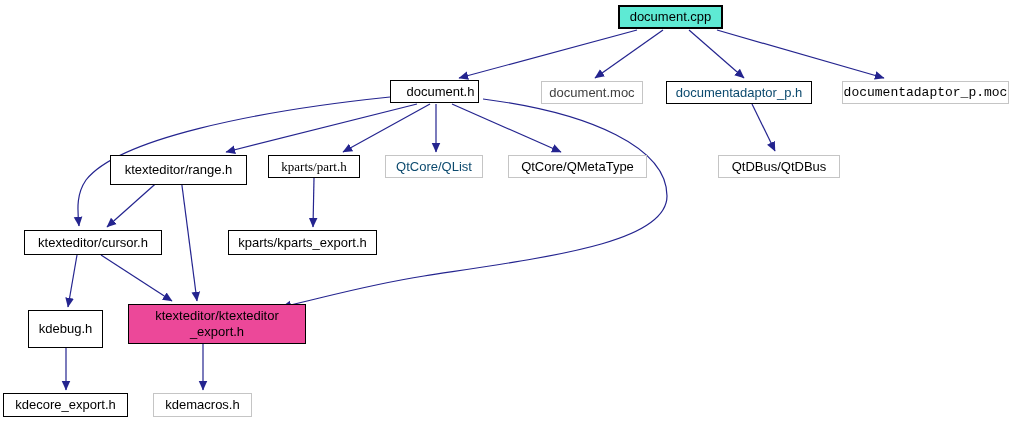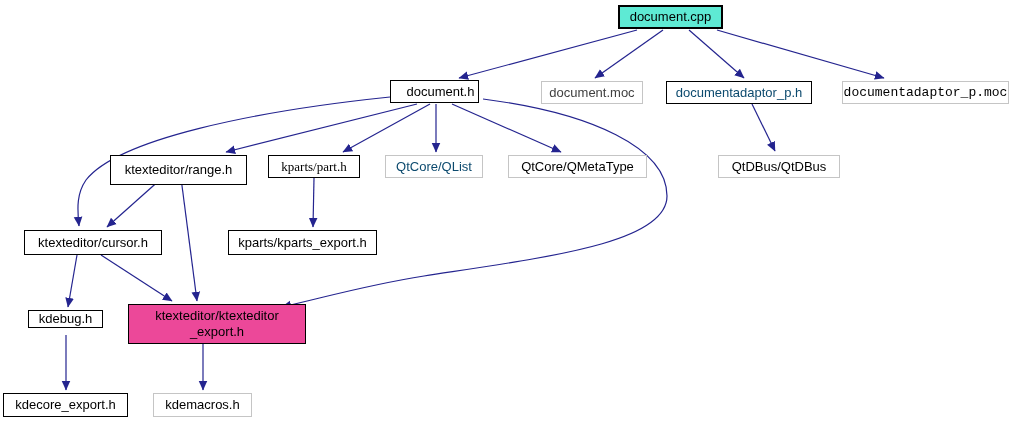--- a/index.html
+++ b/index.html
@@ -77,19 +77,19 @@
       <div class="node external" style="left: 541px; top: 81px; width: 102px; height: 23px; background: rgb(255, 255, 255); border: 1px solid rgb(197, 197, 197); color: #404040;">document.moc</div>
       <div class="node internal" style="left: 666px; top: 81px; width: 146px; height: 23px; background: rgb(255, 255, 255); border: 1px solid rgb(0, 0, 0); color: #0c4a6e;">documentadaptor_p.h</div>
       <div class="node external" style="left: 842px; top: 81px; width: 167px; height: 23px; background: rgb(255, 255, 255); border: 1px solid rgb(197, 197, 197); color: rgb(0, 0, 0); font-family: Liberation Mono, monospace;">documentadaptor_p.moc</div>
       <div class="node internal" style="left: 110px; top: 155px; width: 137px; height: 30px; background: rgb(255, 255, 255); border: 1px solid rgb(0, 0, 0); color: rgb(0, 0, 0);">ktexteditor/range.h</div>
       <div class="node internal" style="left: 268px; top: 155px; width: 92px; height: 23px; background: rgb(255, 255, 255); border: 1px solid rgb(0, 0, 0); color: rgb(0, 0, 0); font-family: Liberation Serif, serif;">kparts/part.h</div>
       <div class="node external" style="left: 385px; top: 155px; width: 98px; height: 23px; background: rgb(255, 255, 255); border: 1px solid rgb(197, 197, 197); color: #0c4a6e;">QtCore/QList</div>
       <div class="node external" style="left: 508px; top: 155px; width: 139px; height: 23px; background: rgb(255, 255, 255); border: 1px solid rgb(197, 197, 197); color: rgb(0, 0, 0);">QtCore/QMetaType</div>
       <div class="node external" style="left: 718px; top: 155px; width: 122px; height: 23px; background: rgb(255, 255, 255); border: 1px solid rgb(197, 197, 197); color: rgb(0, 0, 0);">QtDBus/QtDBus</div>
       <div class="node internal" style="left: 12px; top: 230px; width: 138px; height: 25px; background: rgb(255, 255, 255); border: 1px solid rgb(0, 0, 0); color: rgb(0, 0, 0); margin-left: 12px;">ktexteditor/cursor.h</div>
       <div class="node internal" style="left: 228px; top: 230px; width: 149px; height: 25px; background: rgb(255, 255, 255); border: 1px solid rgb(0, 0, 0); color: rgb(0, 0, 0);">kparts/kparts_export.h</div>
-      <div class="node internal" style="left: 28px; top: 310px; width: 75px; height: 18px; background: rgb(255, 255, 255); border: 1px solid rgb(0, 0, 0); color: rgb(0, 0, 0);">kdebug.h</div>
+      <div class="node internal" style="left: 28px; top: 310px; width: 75px; height: 38px; background: rgb(255, 255, 255); border: 1px solid rgb(0, 0, 0); color: rgb(0, 0, 0);">kdebug.h</div>
       <div class="node internal" style="left: 128px; top: 304px; width: 178px; height: 40px; background: #ec4899; border: 1px solid rgb(0, 0, 0); color: rgb(0, 0, 0);">ktexteditor/ktexteditor
 _export.h</div>
       <div class="node internal" style="left: 3px; top: 393px; width: 125px; height: 24px; background: rgb(255, 255, 255); border: 1px solid rgb(0, 0, 0); color: rgb(0, 0, 0);">kdecore_export.h</div>
       <div class="node external" style="left: 153px; top: 393px; width: 99px; height: 24px; background: rgb(255, 255, 255); border: 1px solid rgb(197, 197, 197); color: rgb(0, 0, 0);">kdemacros.h</div>
     </div>
 </div>
 
 </body></html>

